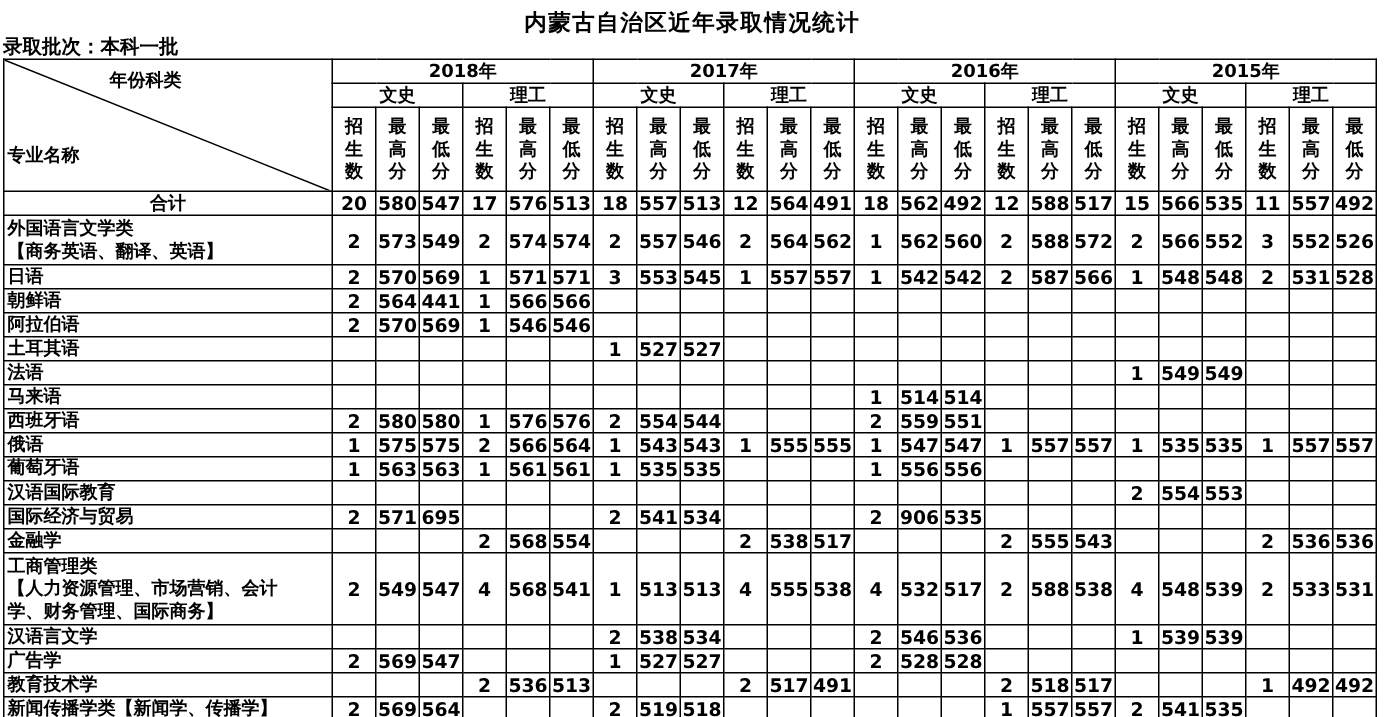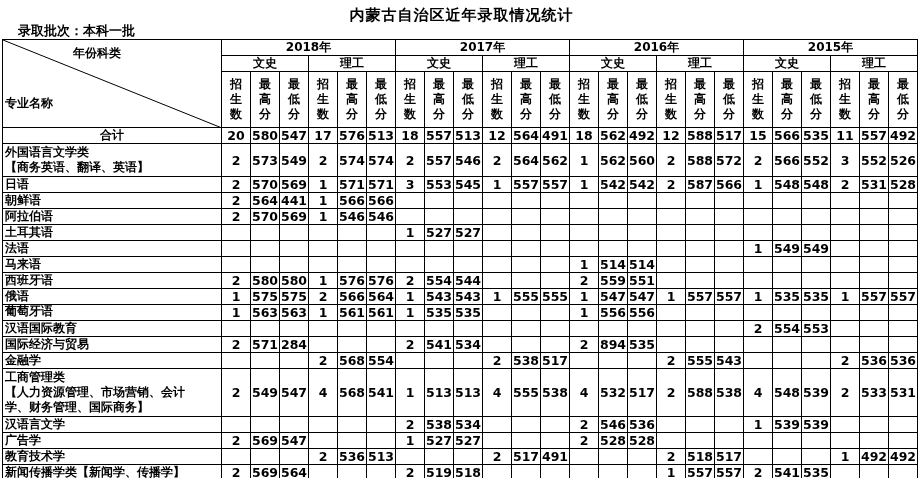--- a/index.html
+++ b/index.html
@@ -1,20 +1,20 @@
 <!DOCTYPE html>
 <html><head>
 <meta charset="utf-8">
 <style>
   html, body { margin:0; padding:0; background:#fff; }
   body { width:923px; height:478px; position:relative; overflow:hidden;
          font-family:"DejaVu Sans", "Liberation Sans", sans-serif; color:#000; }
   .title { position:absolute; left:0; top:6px; width:923px; text-align:center;
            font-size:15px; font-weight:bold; letter-spacing:1px; }
-  .batch { position:absolute; left:18px; top:22px; font-size:13px; font-weight:bold; }
+  .batch { position:absolute; left:2px; top:22px; font-size:13px; font-weight:bold; }
   table { position:absolute; left:2px; top:39px; border-collapse:collapse; table-layout:fixed; }
   td { border:1px solid #000; padding:0; font-weight:bold; font-size:12px; text-align:center;
        line-height:15px; white-space:nowrap; overflow:hidden; }
   td.name { text-align:left; padding-left:2px; font-size:12px; }
   td.hdr-vert { line-height:15px; font-size:12px; white-space:normal; }
   td.yr { height:15px;margin-top:38px; }
   td.cat { height:15px; }
   td.diag { position:relative; }
   .diag svg { position:absolute; left:0; top:0; }
   .diag .top-lbl { position:absolute; left:70px; top:6px; font-size:12px; font-weight:bold; }
@@ -430,32 +430,32 @@
         <td class="num">554</td>
         <td class="num">553</td>
         <td class="num"></td>
         <td class="num"></td>
         <td class="num"></td>
       </tr>
       <tr class="r1">
         <td class="name" style="white-space: pre-line;">国际经济与贸易</td>
         <td class="num">2</td>
         <td class="num">571</td>
-        <td class="num">284</td>
+        <td class="num">695</td>
         <td class="num"></td>
         <td class="num"></td>
         <td class="num"></td>
         <td class="num">2</td>
         <td class="num">541</td>
         <td class="num">534</td>
         <td class="num"></td>
         <td class="num"></td>
         <td class="num"></td>
         <td class="num">2</td>
-        <td class="num">894</td>
+        <td class="num">906</td>
         <td class="num">535</td>
         <td class="num"></td>
         <td class="num"></td>
         <td class="num"></td>
         <td class="num"></td>
         <td class="num"></td>
         <td class="num"></td>
         <td class="num"></td>
         <td class="num"></td>
         <td class="num"></td>

